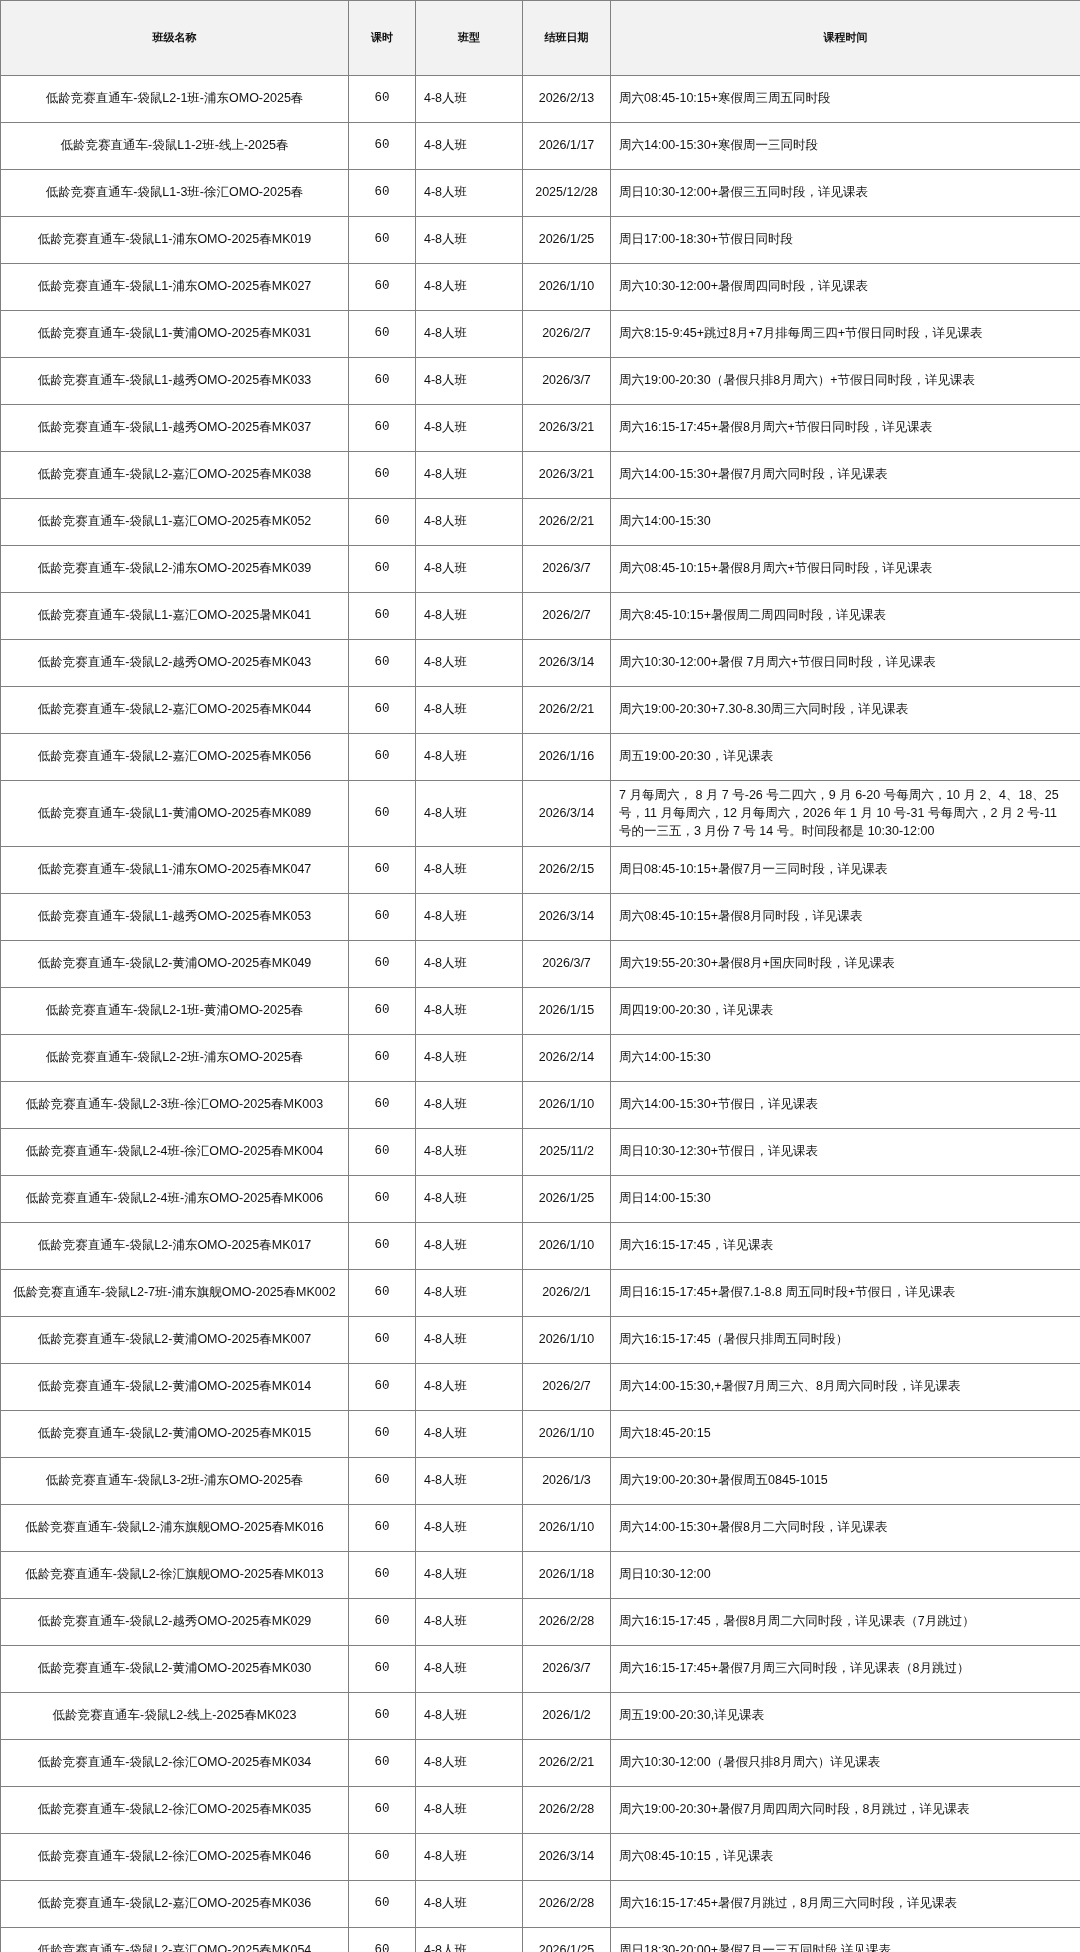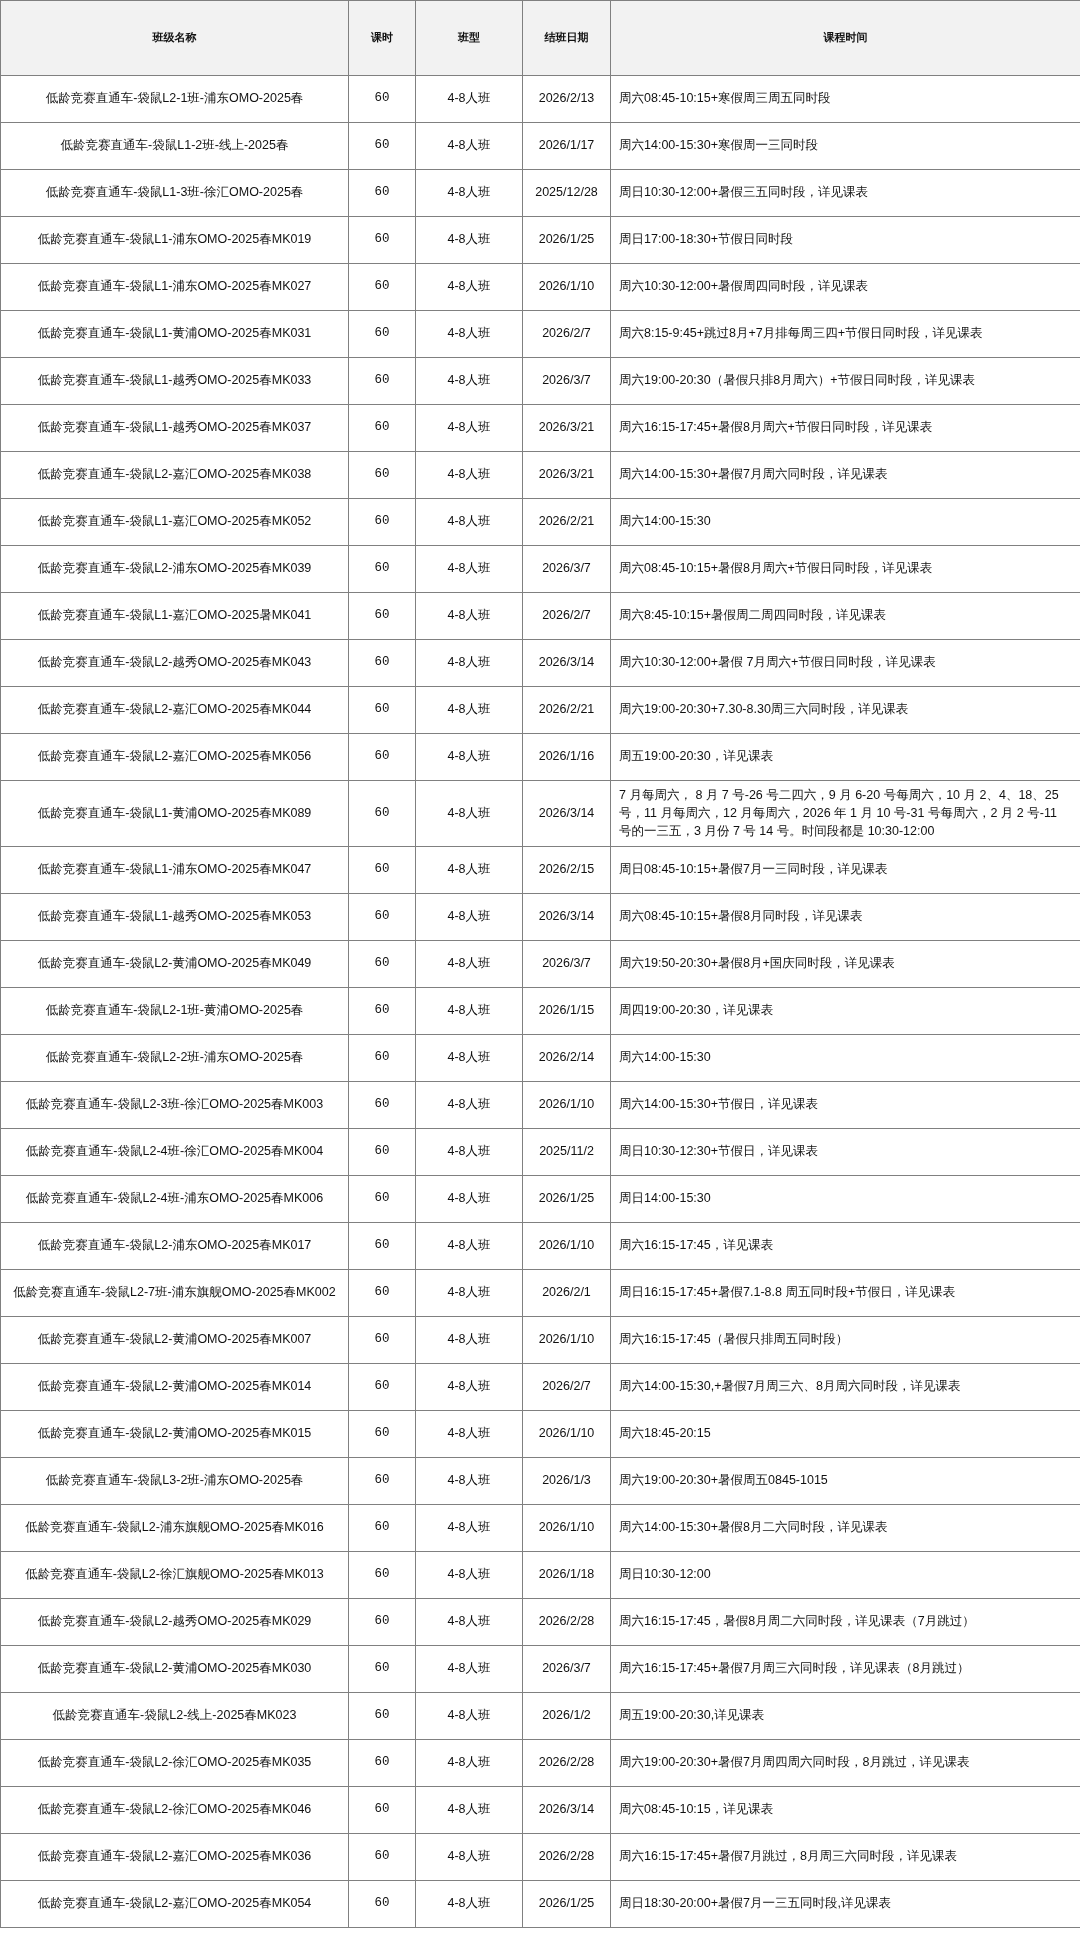--- a/index.html
+++ b/index.html
@@ -46,21 +46,21 @@
     font-size: 11px;
     padding-top: 4px;
     padding-bottom: 4px;
   }
   table.grid tbody td {
     background: #ffffff;
     height: 34px;
   }
   td.name  { text-align: center;   padding-left: 8px; }
   td.hours { text-align: center; font-family: Liberation Mono, monospace; }
-  td.type  { text-align: center; }
+  td.type  { }
   td.date  { text-align: center; white-space: nowrap; margin-left: 32px; }
   td.time  { text-align: left;   padding-left: 8px; }
 
   
   tr.tall td { height: 48px; }
   tr.xtall td { height: 96px; }
   tr.roomy td { height: 44px; }
 </style>
 </head>
 <body>
@@ -208,21 +208,21 @@
           <td class="hours">60</td>
           <td class="type">4-8人班</td>
           <td class="date">2026/3/14</td>
           <td class="time">周六08:45-10:15+暑假8月同时段，详见课表</td>
         </tr>
         <tr>
           <td class="name">低龄竞赛直通车-袋鼠L2-黄浦OMO-2025春MK049</td>
           <td class="hours">60</td>
           <td class="type">4-8人班</td>
           <td class="date">2026/3/7</td>
-          <td class="time">周六19:50-20:30+暑假8月+国庆同时段，详见课表</td>
+          <td class="time">周六19:55-20:30+暑假8月+国庆同时段，详见课表</td>
         </tr>
         <tr class="roomy">
           <td class="name">低龄竞赛直通车-袋鼠L2-1班-黄浦OMO-2025春</td>
           <td class="hours">60</td>
           <td class="type">4-8人班</td>
           <td class="date">2026/1/15</td>
           <td class="time">周四19:00-20:30，详见课表</td>
         </tr>
         <tr class="roomy">
           <td class="name">低龄竞赛直通车-袋鼠L2-2班-浦东OMO-2025春</td>
@@ -321,20 +321,27 @@
           <td class="type">4-8人班</td>
           <td class="date">2026/3/7</td>
           <td class="time">周六16:15-17:45+暑假7月周三六同时段，详见课表（8月跳过）</td>
         </tr>
         <tr class="roomy">
           <td class="name">低龄竞赛直通车-袋鼠L2-线上-2025春MK023</td>
           <td class="hours">60</td>
           <td class="type">4-8人班</td>
           <td class="date">2026/1/2</td>
           <td class="time">周五19:00-20:30,详见课表</td>
+        </tr>
+        <tr class="roomy">
+          <td class="name">低龄竞赛直通车-袋鼠L2-徐汇OMO-2025春MK034</td>
+          <td class="hours">60</td>
+          <td class="type">4-8人班</td>
+          <td class="date">2026/2/21</td>
+          <td class="time">周六10:30-12:00（暑假只排8月周六）详见课表</td>
         </tr>
         <tr class="roomy">
           <td class="name">低龄竞赛直通车-袋鼠L2-徐汇OMO-2025春MK035</td>
           <td class="hours">60</td>
           <td class="type">4-8人班</td>
           <td class="date">2026/2/28</td>
           <td class="time">周六19:00-20:30+暑假7月周四周六同时段，8月跳过，详见课表</td>
         </tr>
         <tr>
           <td class="name">低龄竞赛直通车-袋鼠L2-徐汇OMO-2025春MK046</td>

